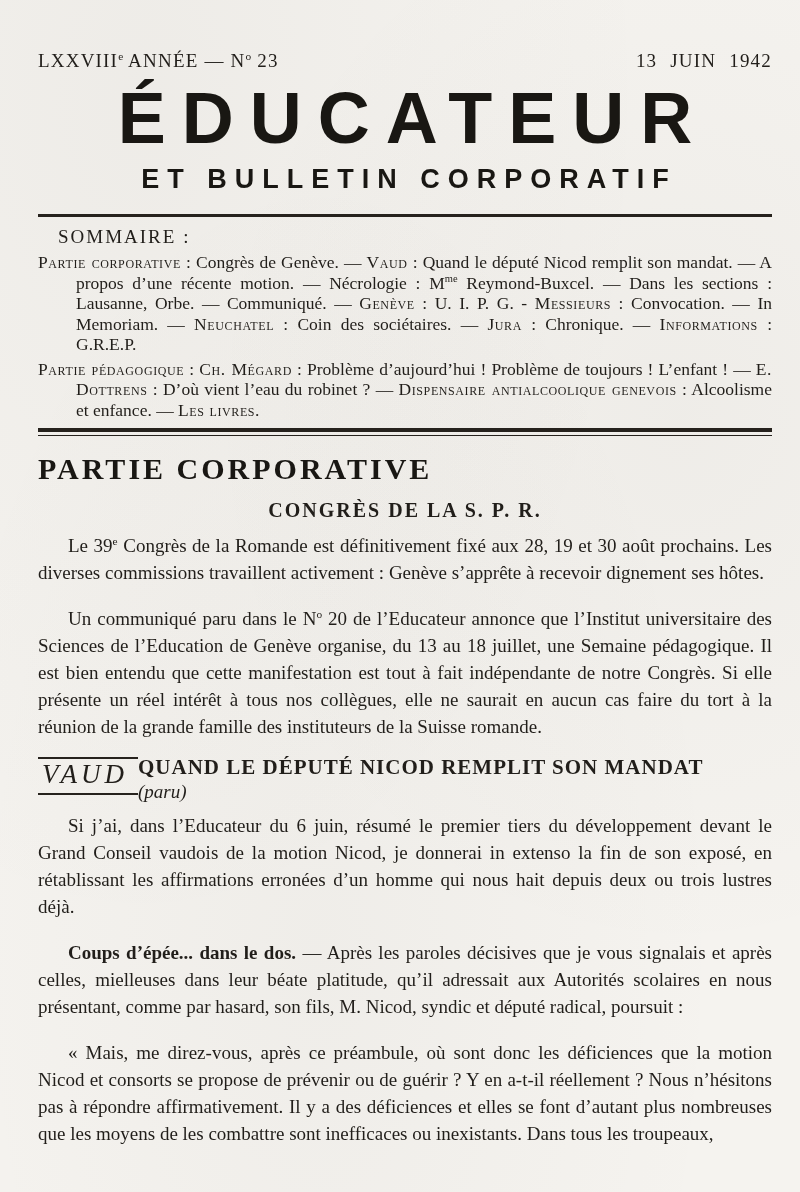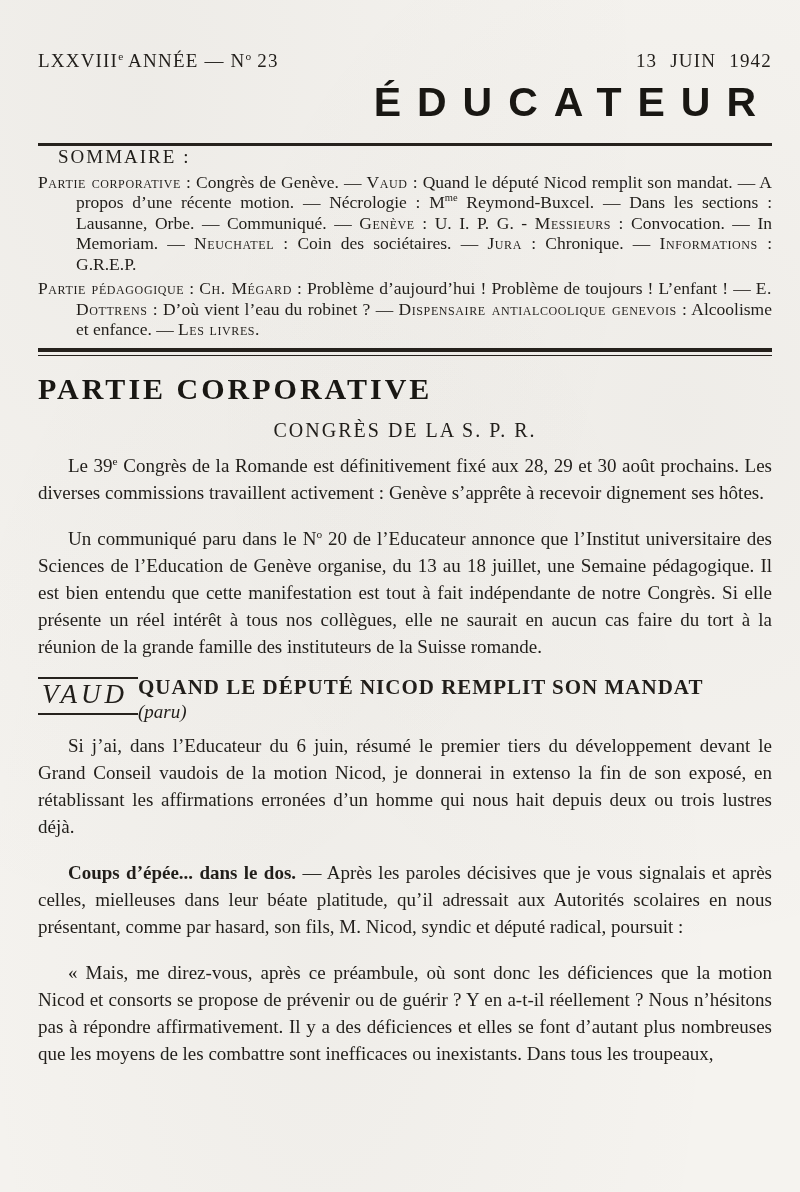--- a/index.html
+++ b/index.html
@@ -16,39 +16,39 @@
       radial-gradient(ellipse at 85% 35%, rgba(60,55,45,0.035), transparent 50%),
       radial-gradient(ellipse at 40% 80%, rgba(60,55,45,0.03), transparent 60%);
     color:#211e1a;
     font-family:"Liberation Serif","DejaVu Serif",serif;
     overflow:hidden;
   }
   
   .masthead { display:flex; justify-content:space-between; align-items:baseline;
     font-size:19px; letter-spacing:1.2px; }
   .masthead .date { word-spacing:7px; }
-  .journal-title { text-align:right; font-family:"Liberation Sans","DejaVu Sans",sans-serif;
-    font-weight:700; font-size:41px; line-height:1.02; letter-spacing:16px; padding-left:16px;
+  .journal-title { text-align:center; font-family:"Liberation Sans","DejaVu Sans",sans-serif;
+    font-weight:700; font-size:72px; line-height:1.02; letter-spacing:16px; padding-left:16px;
     margin:10px 0 0; color:#191713; }
   .journal-subtitle { text-align:center; font-family:"Liberation Sans","DejaVu Sans",sans-serif;
     font-weight:700; font-size:27px; letter-spacing:8px; padding-left:8px; margin-top:9px; color:#191713; }
   .rule-single { height:3px; background:#26221d; margin-top:19px; }
   
-  .sommaire { }
+  .sommaire { margin-top:9px; }
   .sommaire-label { font-size:19px; letter-spacing:2px; margin:0 0 4px 20px; }
   .sommaire p { font-size:17.5px; line-height:20.5px; margin:0 0 4px; text-align:justify;
     padding-left:38px; text-indent:-38px; }
   .seg-sc { font-variant:small-caps; letter-spacing:0.6px; }
   .seg-i  { }
   .seg-b  { font-weight:bold; }
   sup { font-size:60%; line-height:0; vertical-align:super; letter-spacing:0; }
   .rule-double { margin-top:8px; border-top:4px solid #26221d; border-bottom:1px solid #26221d; height:3px; }
   
   .section-title { font-size:30px; font-weight:bold; letter-spacing:3px; margin:16px 0 0; color:#191713; }
-  .article-heading { text-align:center; font-weight:normal; font-size:20px; letter-spacing:2px;
+  .article-heading { text-align:center; font-weight:bold; font-size:20px; letter-spacing:2px;
     margin:13px 0 10px; }
   .bodytext p { font-size:19px; line-height:27px; text-align:justify; text-indent:30px; margin:0; }
   .bodytext p.sp { margin-top:19px; }
   
   .vaud-head { display:flex; align-items:flex-start; margin:15px 0 9px; }
   .vaud-label { border-top:2px solid #26221d; border-bottom:2px solid #26221d;
     font-style:italic; font-size:27px; letter-spacing:4px; padding:0 10px 3px 4px; margin-top:2px; }
   .vaud-titles { flex:1; text-align:left; padding-right:20px; }
   .vaud-title { font-weight:bold; font-size:21px; letter-spacing:1px; }
   .vaud-sub { font-style:italic; font-size:19px; margin-top:1px; }
@@ -57,36 +57,37 @@
 <body>
 
 <div class="page">
 
   <div class="masthead">
     <span><span>LXXVIII</span><sup>e</sup><span> ANNÉE — N</span><sup>o</sup><span> 23</span></span>
     <span class="date">13 JUIN 1942</span>
   </div>
 
   <div class="journal-title">ÉDUCATEUR</div>
+  <div class="journal-subtitle">ET BULLETIN CORPORATIF</div>
 
   <div class="rule-single"></div>
 
   <div class="sommaire">
     <div class="sommaire-label">SOMMAIRE :</div>
     <p><span class="seg-sc">Partie corporative</span><span> : </span><span class="seg-i">Congrès de Genève.</span><span> — </span><span class="seg-sc">Vaud</span><span> : </span><span class="seg-i">Quand le député Nicod remplit son mandat. — A propos d’une récente motion. — Nécrologie :</span><span> M</span><sup>me</sup><span class="seg-i"> Reymond-Buxcel. — Dans les sections : Lausanne, Orbe. — Communiqué.</span><span> — </span><span class="seg-sc">Genève</span><span> : U. I. P. G. - </span><span class="seg-sc">Messieurs</span><span> : </span><span class="seg-i">Convocation.</span><span> — </span><span class="seg-i">In Memoriam.</span><span> — </span><span class="seg-sc">Neuchatel</span><span> : </span><span class="seg-i">Coin des sociétaires.</span><span> — </span><span class="seg-sc">Jura</span><span> : </span><span class="seg-i">Chronique.</span><span> — </span><span class="seg-sc">Informations</span><span> : G.R.E.P.</span></p>
     <p><span class="seg-sc">Partie pédagogique</span><span> : </span><span class="seg-sc">Ch. Mégard</span><span> : </span><span class="seg-i">Problème d’aujourd’hui !  Problème de toujours ! L’enfant !</span><span> — </span><span class="seg-sc">E. Dottrens</span><span> : </span><span class="seg-i">D’où vient l’eau du robinet ?</span><span> — </span><span class="seg-sc">Dispensaire antialcoolique genevois</span><span> : </span><span class="seg-i">Alcoolisme et enfance.</span><span> — </span><span class="seg-sc">Les livres</span><span>.</span></p>
   </div>
 
   <div class="rule-double"></div>
 
   <div class="section-title">PARTIE CORPORATIVE</div>
 
   <div class="bodytext">
     <div class="article-heading">CONGRÈS DE LA S. P. R.</div>
-    <p><span>Le 39</span><sup>e</sup><span> Congrès de la Romande est définitivement fixé aux 28, 29 et 30 août prochains. Les diverses commissions travaillent activement : Genève s’apprête à recevoir dignement ses hôtes.</span></p>
+    <p><span>Le 39</span><sup>e</sup><span> Congrès de la Romande est définitivement fixé aux 28, 19 et 30 août prochains. Les diverses commissions travaillent activement : Genève s’apprête à recevoir dignement ses hôtes.</span></p>
     <p class="sp"><span>Un communiqué paru dans le N</span><sup>o</sup><span> 20 de l’</span><span class="seg-i">Educateur</span><span> annonce que l’Institut universitaire des Sciences de l’Education de Genève organise, du 13 au 18 juillet, une Semaine pédagogique. Il est bien entendu que cette manifestation est tout à fait indépendante de notre Congrès. Si elle présente un réel intérêt à tous nos collègues, elle ne saurait en aucun cas faire du tort à la réunion de la grande famille des instituteurs de la Suisse romande.</span></p>
   </div>
 
   <div class="vaud-head">
     <span class="vaud-label">VAUD</span>
     <span class="vaud-titles">
       <span class="vaud-title" style="display:block">QUAND LE DÉPUTÉ NICOD REMPLIT SON MANDAT</span>
       <span class="vaud-sub" style="display:block">(paru)</span>
     </span>
   </div>

